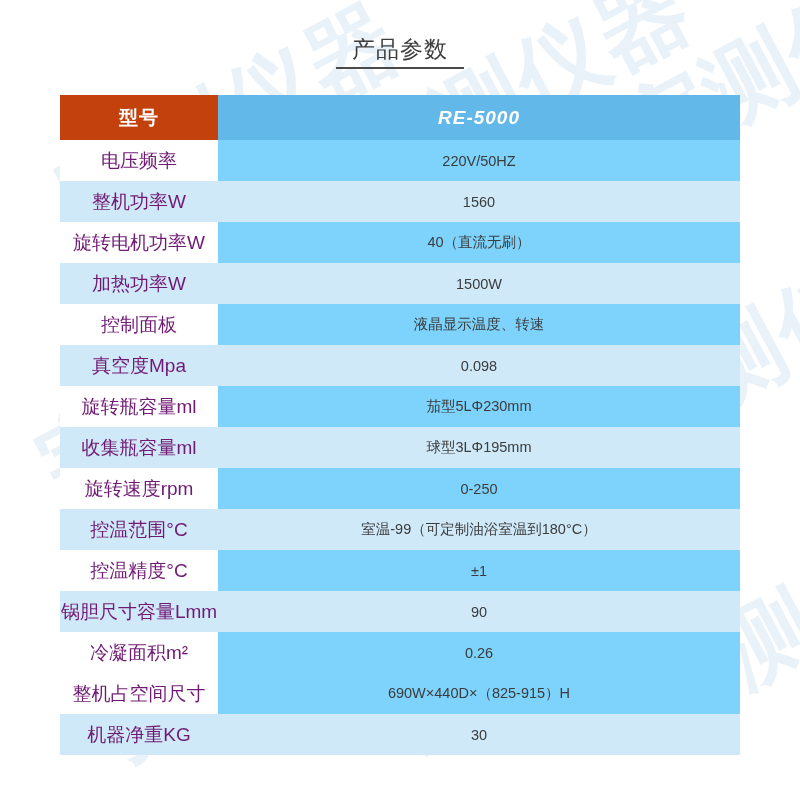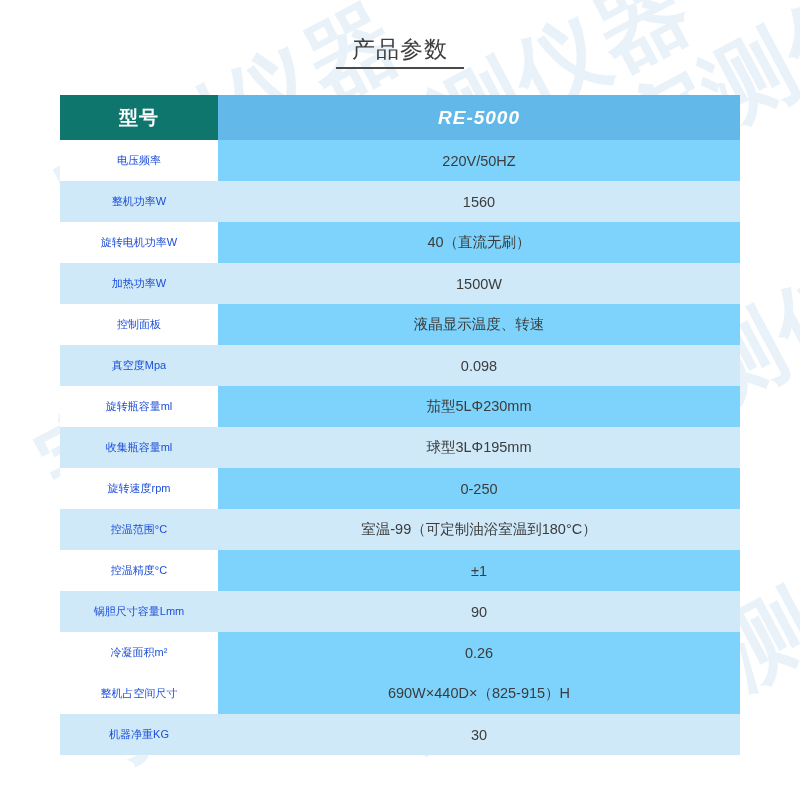--- a/index.html
+++ b/index.html
@@ -70,32 +70,32 @@
   }
   .row {
     height: 41px;
   }
   .header-row {
     height: 45px;
   }
   .cell-label {
     width: 158px;
     text-align: center;
-    font-size: 11px;
-    color: #1d4ed8;
+    font-size: 19px;
+    color: #701a75;
     vertical-align: middle;
   }
   .cell-value {
     text-align: center;
     font-size: 14.5px;
     color: #3c3c3c;
     vertical-align: middle;
   }
   .header-row .cell-label {
-    background: #0f766e;
+    background: #c2410c;
     color: #ffffff;
     font-size: 19px;
     font-weight: bold;
     letter-spacing: 1px;
   }
   .header-row .cell-value {
     background: #62b8e8;
     color: #ffffff;
     font-size: 19px;
     font-weight: bold;

